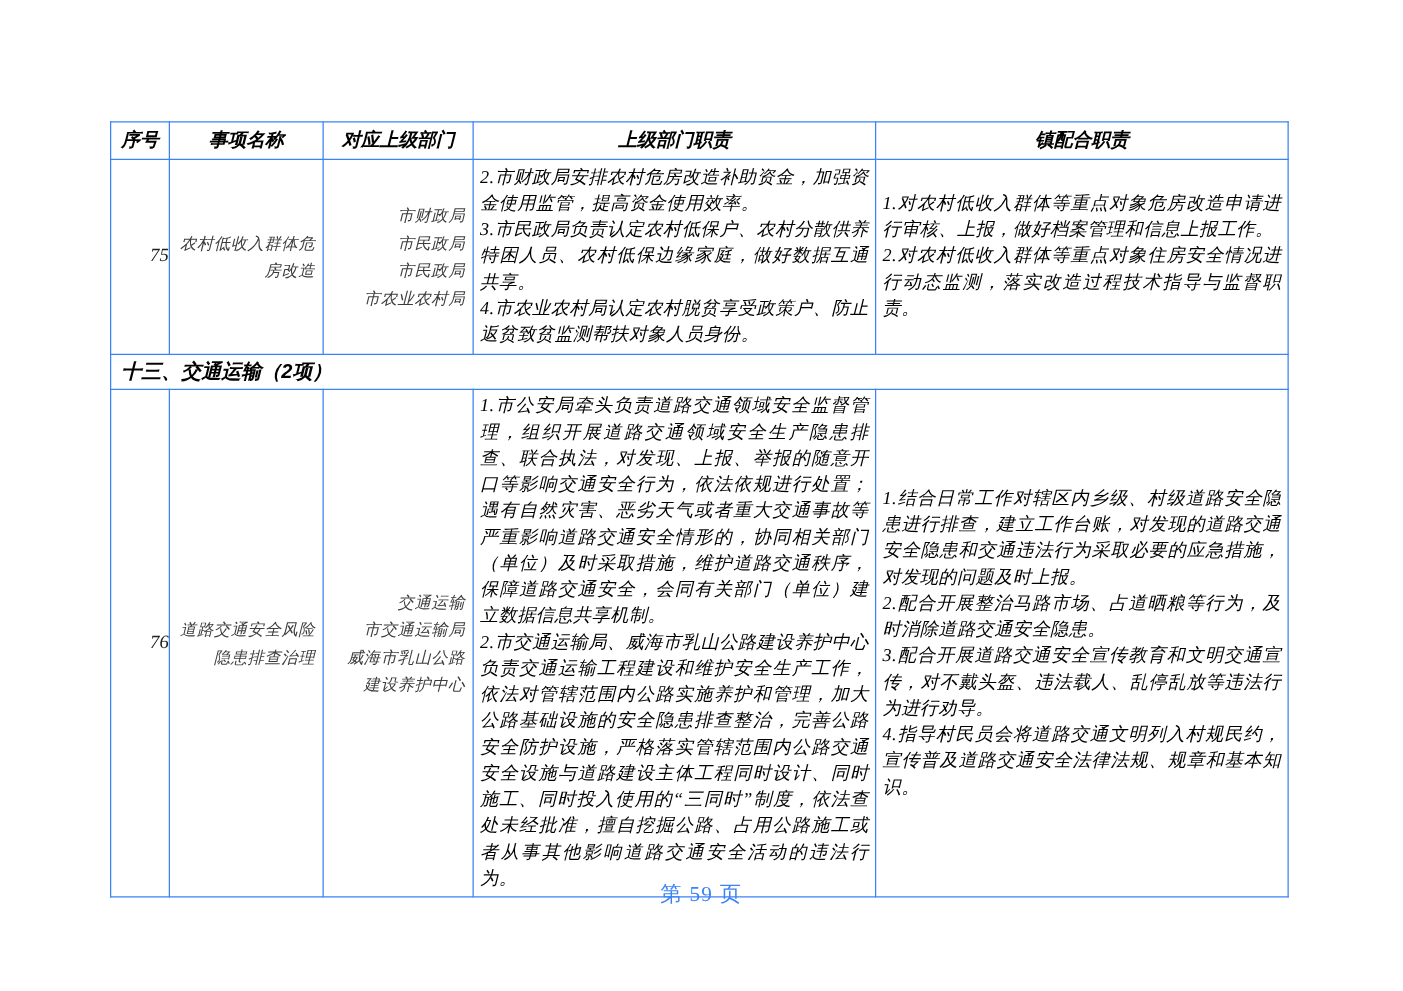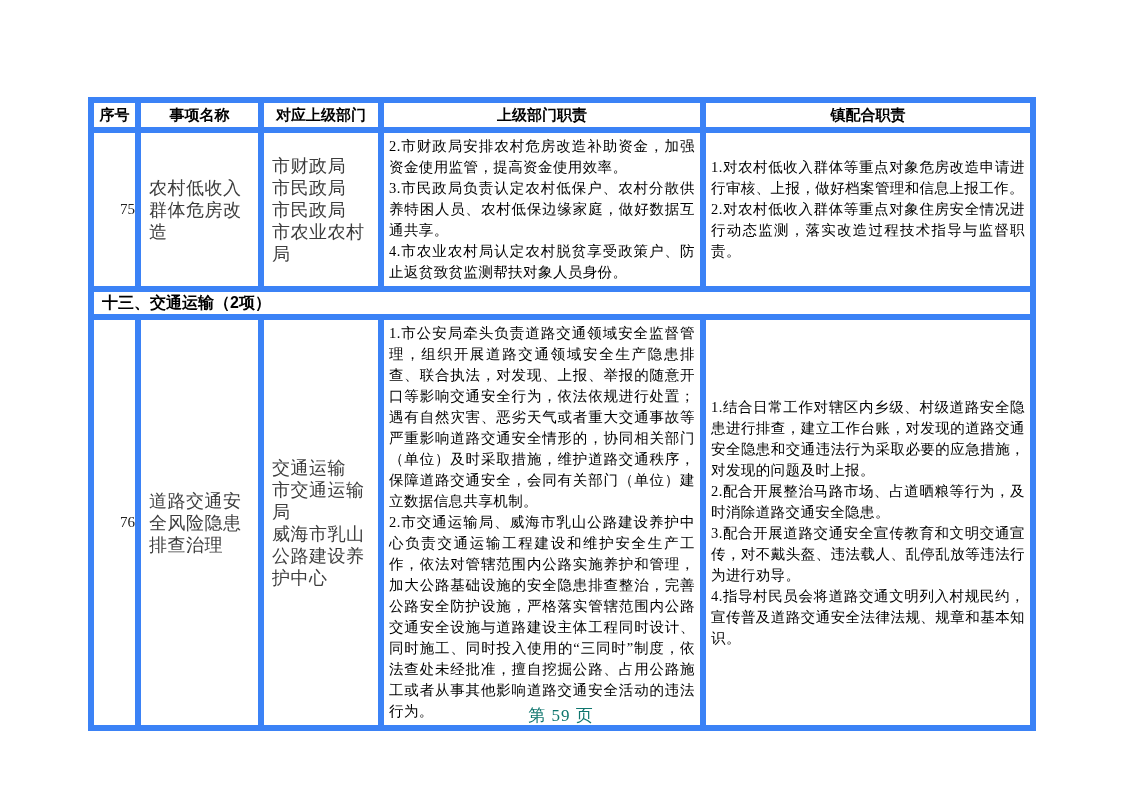--- a/index.html
+++ b/index.html
@@ -12,23 +12,24 @@
     font-family:"Liberation Serif", serif;
   }
   table.gov-table {
     position:absolute;
     left:88px; top:97px;
     width:942px;
     border-collapse:collapse;
     table-layout:fixed;
   }
   .gov-table td, .gov-table th {
-    border:6px solid #3b82f6;
+    border:1px solid #3b82f6;
     vertical-align:middle;
     overflow:hidden;
+    font-style:italic;
   }
   col.c1{width:47px;} col.c2{width:123px;} col.c3{width:120px;}
   col.c4{width:322px;} col.c5{width:330px;}
 
   tr.header-row { height:30px; }
   tr.row-75 { height:156px; }
   tr.section-row { height:28px;margin-left:12px; }
   tr.row-76 { height:330px; }
 
   .gov-table th {
@@ -37,26 +38,26 @@
     font-size:15px;
     color:#000000;
     text-align:center;
   }
   .cell-num {
     font-size:15px;
     color:#202020;
     text-align:right;
   }
   .cell-name, .cell-depts {
-    font-size:18px;
+    font-size:13px;
     color:#3d3d3d;
     line-height:22px;
     letter-spacing:0.5px;
     padding:2px 6px 2px 8px;
-    text-align:left;
+    text-align:right;
   }
   .cell-duties {
     font-size:14.5px;
     color:#000000;
     line-height:21px;
     letter-spacing:0.4px;
     padding:3px 5px;
     text-align:justify;
   }
   .cell-duties div { text-align:justify; text-align-last:left; }
@@ -67,21 +68,21 @@
     color:#000000;
     padding-left:8px;
     text-align:left;
   }
   .page-footer {
     position:absolute;
     left:0; top:704px;
     width:100%;
     text-align:center;
     font-size:17px;
-    color:#0f766e;
+    color:#3b82f6;
     letter-spacing:1px;
   }
 </style>
 </head>
 <body>
 
 <div class="page">
 
   <table class="gov-table">
     <colgroup>

